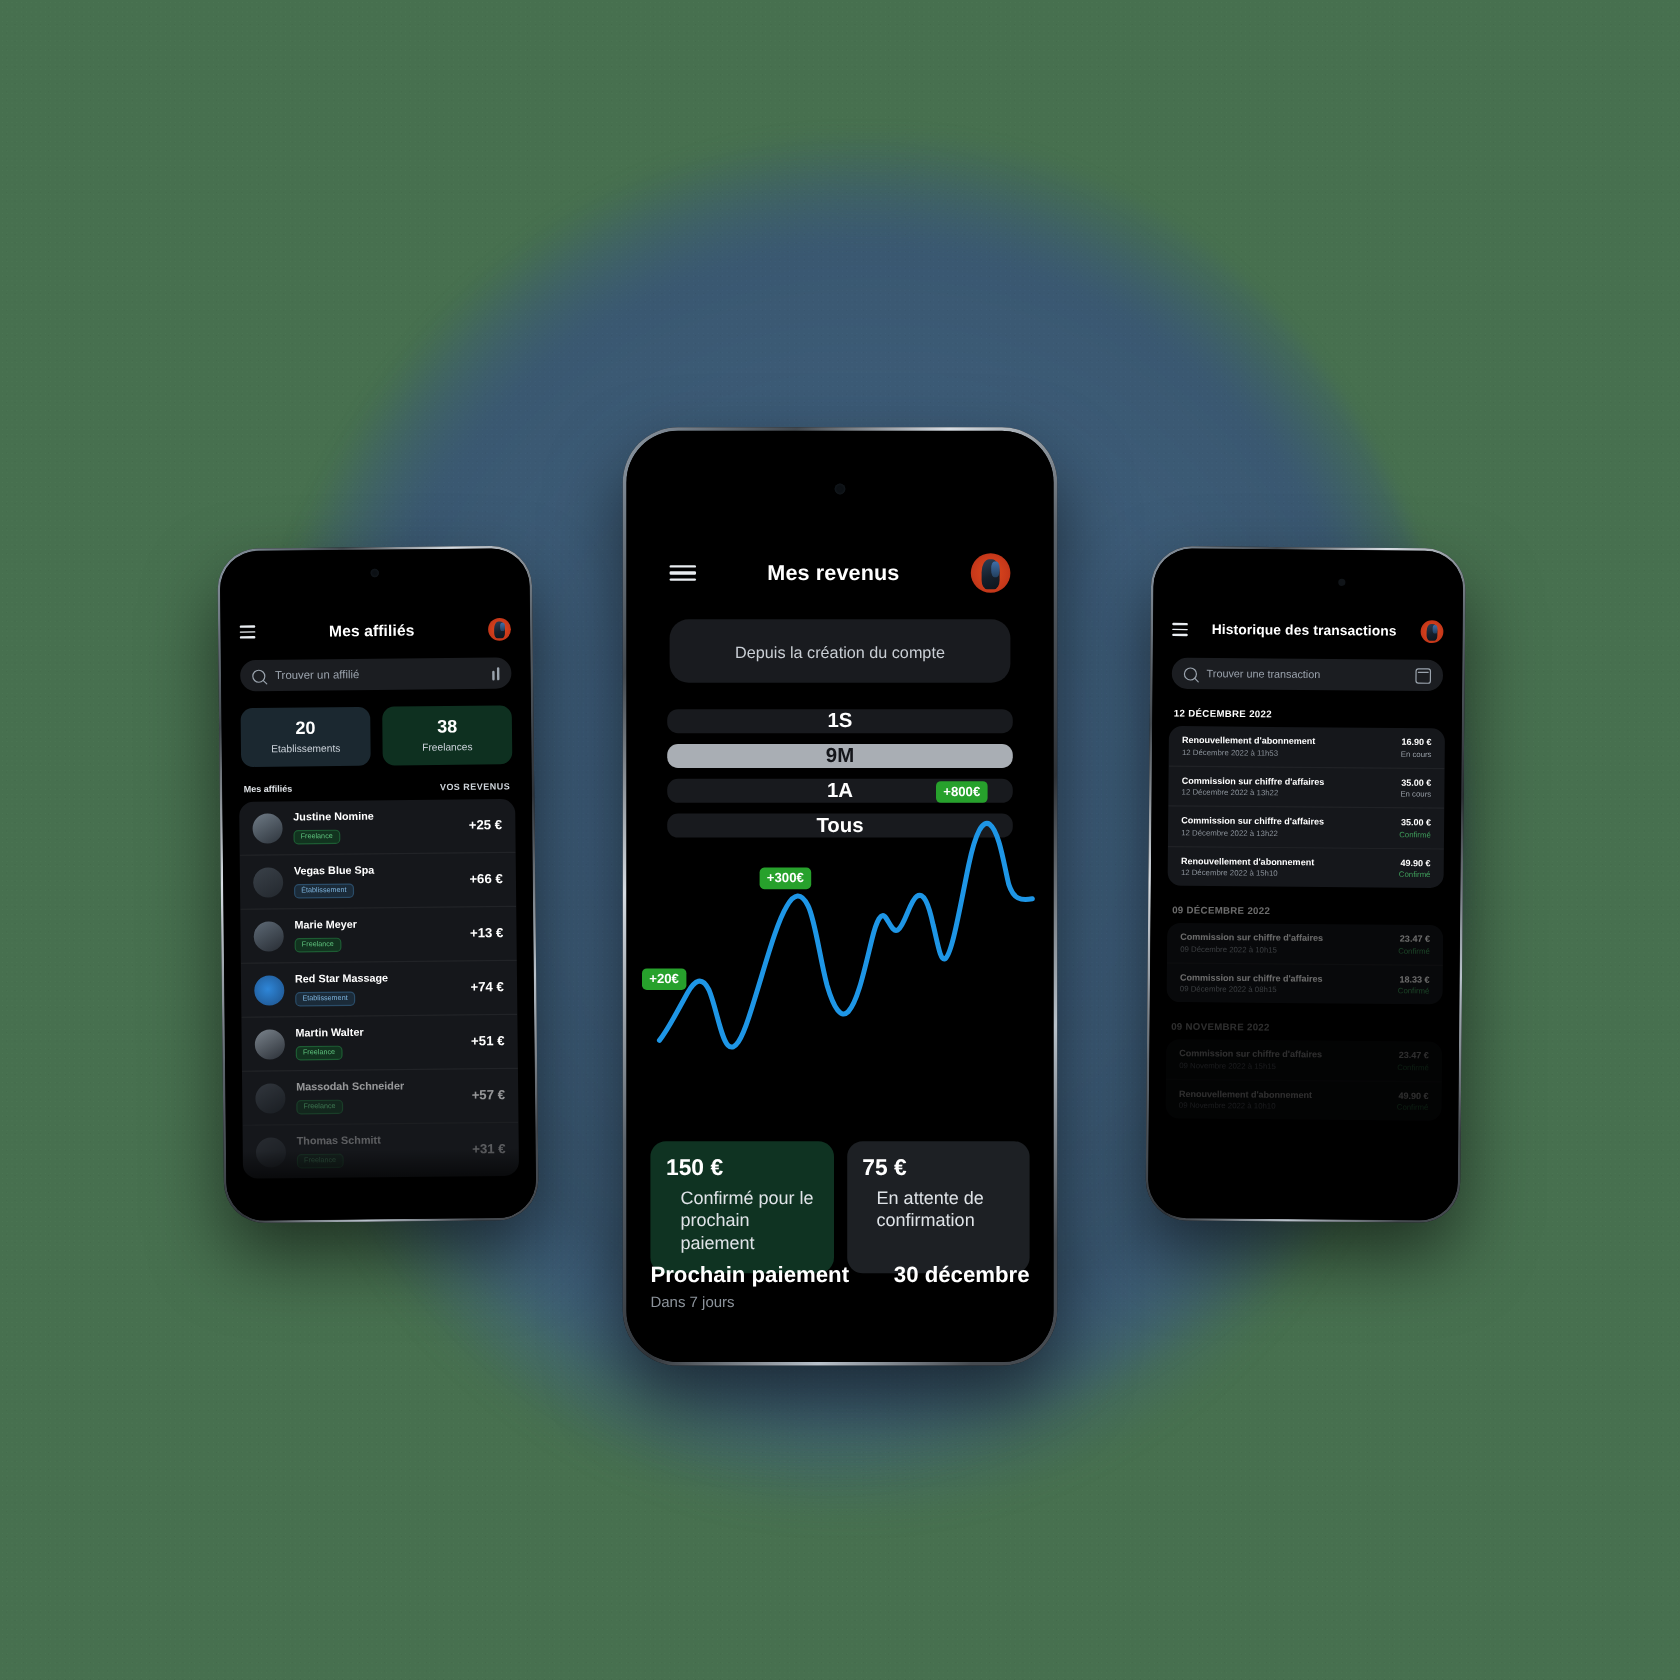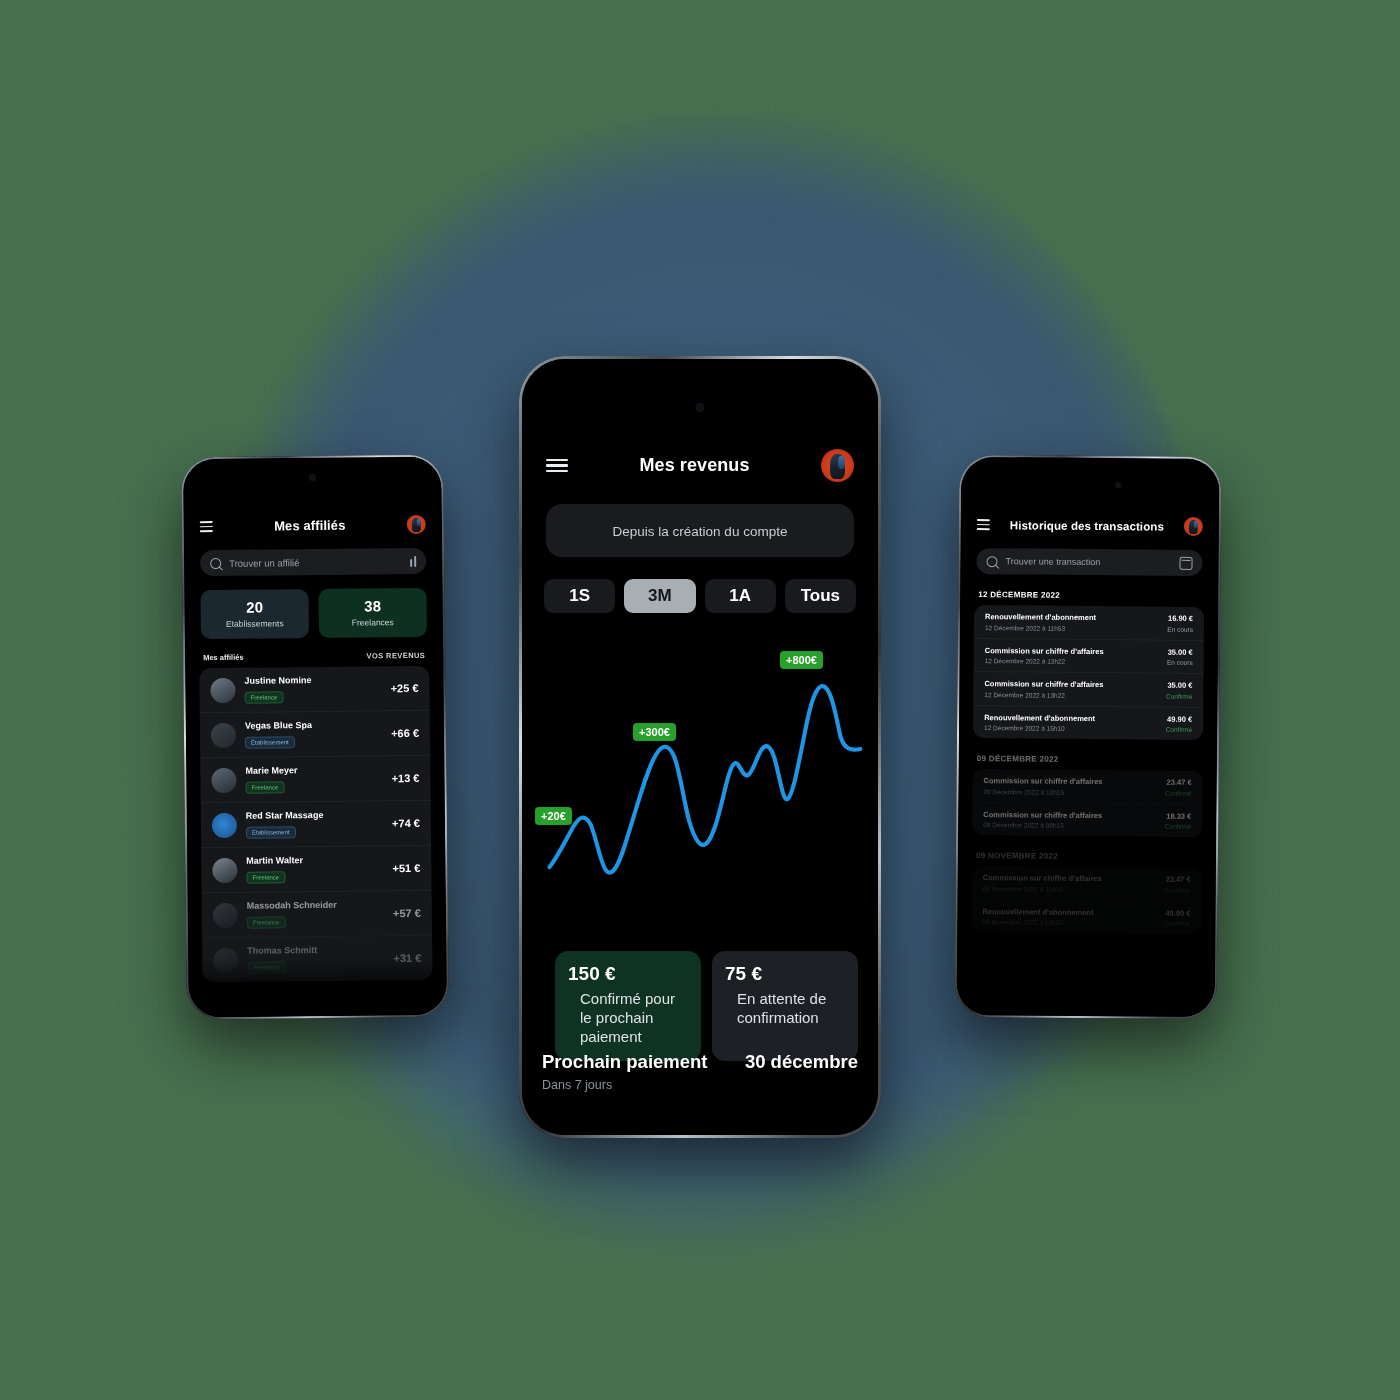--- a/index.html
+++ b/index.html
@@ -72,34 +72,34 @@
     background:linear-gradient(160deg,#2c3e55 0%,#16202c 55%,#0d141c 100%);}
   .avatar .fig2{position:absolute;left:52%;top:20%;width:20%;height:40%;border-radius:40%;
     background:linear-gradient(180deg,#3f6ea8,#23405f);}
 
   .searchbar{display:flex;align-items:center;background:#1b1d21;border-radius:999px;}
   .searchbar .mag{flex:none;border:1.4px solid #9aa3ad;border-radius:50%;position:relative;}
   .searchbar .mag:after{content:"";position:absolute;right:-3px;bottom:-2px;width:5px;height:1.4px;background:#9aa3ad;transform:rotate(45deg);border-radius:1px;}
   .searchbar .ph{color:#9ba3ad;flex:1;}
 
   
-  #s-center{padding:4px;}
+  #s-center{padding:16px;}
   #s-center .appbar{margin:86px 20px 0 20px;}
   .bigcard{margin:22px 20px 0 20px;background:#191b1f;border-radius:16px;padding:16px 18px 18px 18px;}
   .bigcard .amount{color:#fff;font-size:30px;font-weight:700;letter-spacing:-.4px;}
   .bigcard .sub{color:#c9ced4;font-size:13.5px;margin-top:4px;text-align:center;}
-  .segments{display:flex;gap:9px;margin:22px 18px 0 18px;}
+  .segments{display:flex;gap:9px;margin:22px 18px 0 18px;flex-direction:column;}
   .seg{flex:1;background:#181a1e;border-radius:9px;color:#fff;font-size:17px;font-weight:700;
     display:flex;align-items:center;justify-content:center;height:34px;cursor:pointer;}
   .seg.active{background:#a9aeb4;color:#14161a;}
   .chartwrap{position:absolute;left:0;right:0;top:282px;height:262px;}
   .chartwrap svg{position:absolute;inset:0;width:100%;height:100%;}
   .pill{position:absolute;background:#27a12c;color:#fff;font-size:11px;font-weight:700;
     padding:3px 6px;border-radius:4px;white-space:nowrap;}
-  .twocards{position:absolute;left:33px;right:20px;top:592px;display:flex;gap:11px;}
+  .twocards{position:absolute;left:20px;right:20px;top:592px;display:flex;gap:11px;}
   .mini{flex:1;border-radius:13px;padding:12px 13px 14px 13px;}
   .mini.green{background:#0f3322;}
   .mini.grey{background:#1d2024;}
   .mini .v{color:#fff;font-size:19px;font-weight:700;}
   .mini .l{color:#dfe3e7;font-size:15px;line-height:1.28;margin-top:4px;margin-left:12px;}
   .nextpay{position:absolute;left:20px;right:20px;top:692px;}
   .nextpay .row{display:flex;justify-content:space-between;align-items:baseline;}
   .nextpay .lbl,.nextpay .date{color:#fff;font-size:18.5px;font-weight:700;}
   .nextpay .small{color:#8d949c;font-size:12.5px;margin-top:5px;}
 
@@ -389,21 +389,21 @@
             <div class="fig2"></div>
           </div>
         </div>
 
         <div class="bigcard">
           <div class="sub">Depuis la création du compte</div>
         </div>
 
         <div class="segments" id="segments">
             <div class="seg">1S</div>
-            <div class="seg active">3M</div>
+            <div class="seg active">9M</div>
             <div class="seg">1A</div>
             <div class="seg">Tous</div>
           </div>
 
         <div class="chartwrap">
           <svg viewBox="0 0 362 262" preserveAspectRatio="none">
             <path d="M 28,226 C 36,216 44,200 52,186
                      C 58,176 64,172 70,184
                      C 76,198 80,224 86,230
                      C 92,236 98,224 104,206

